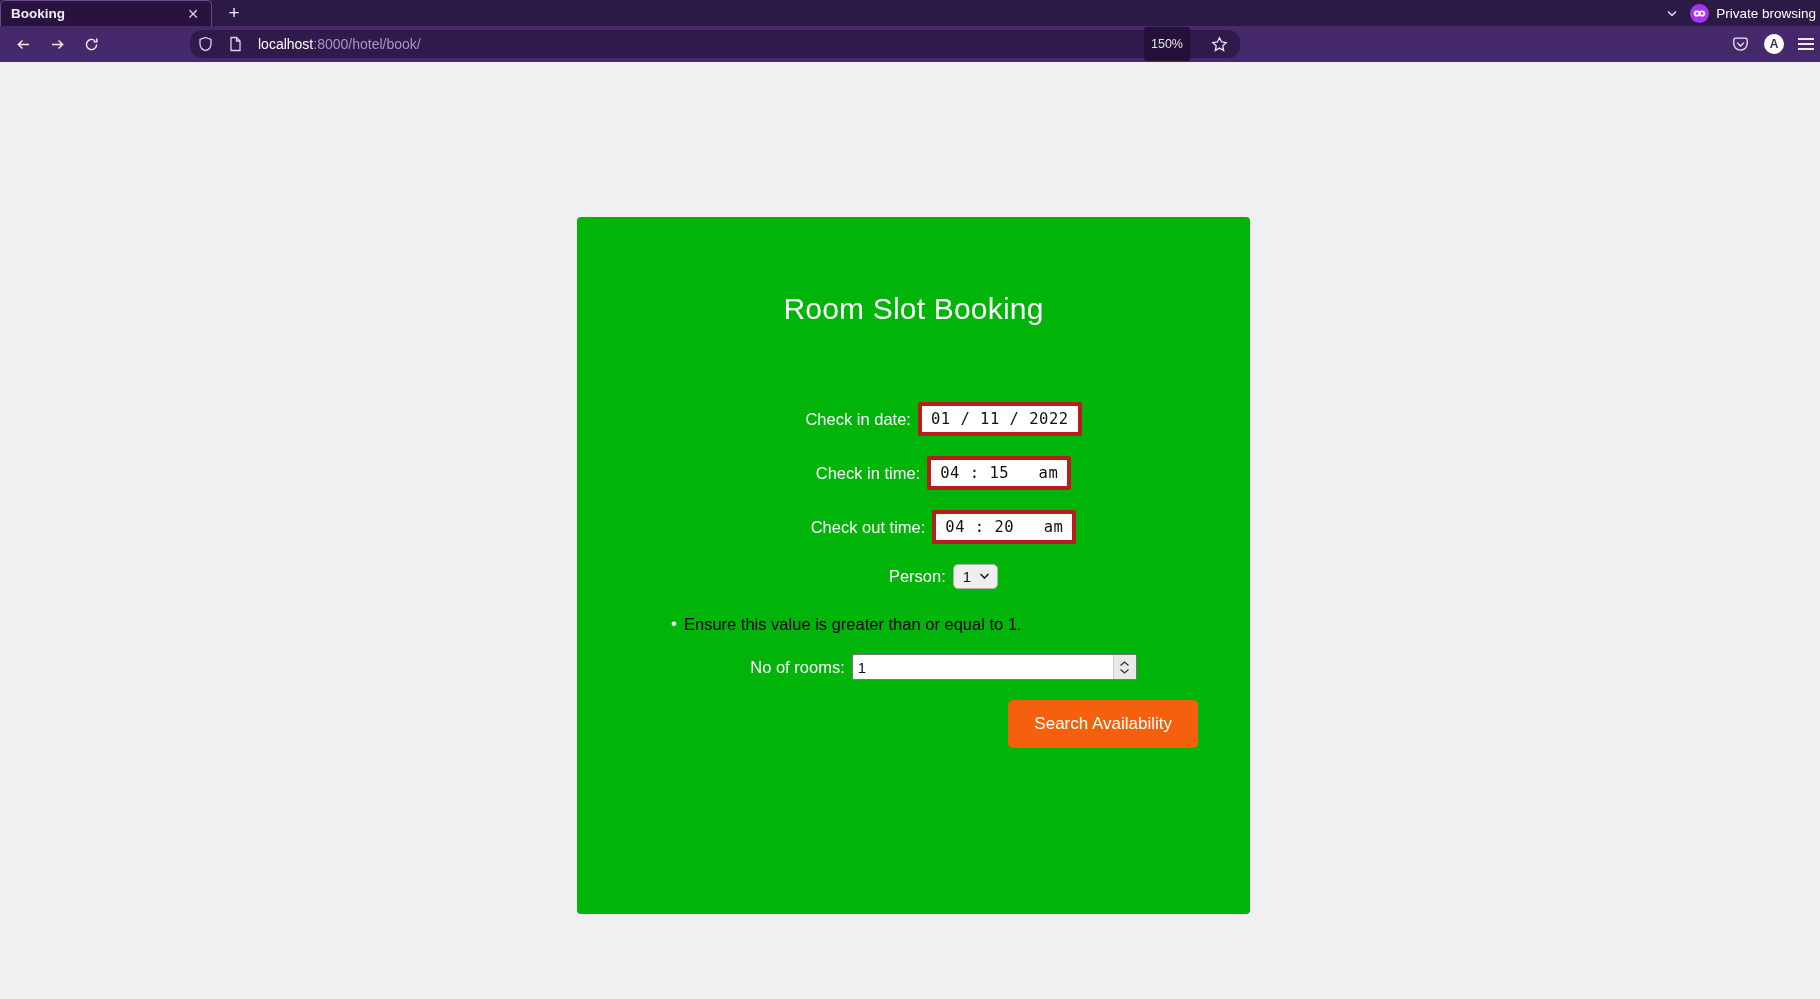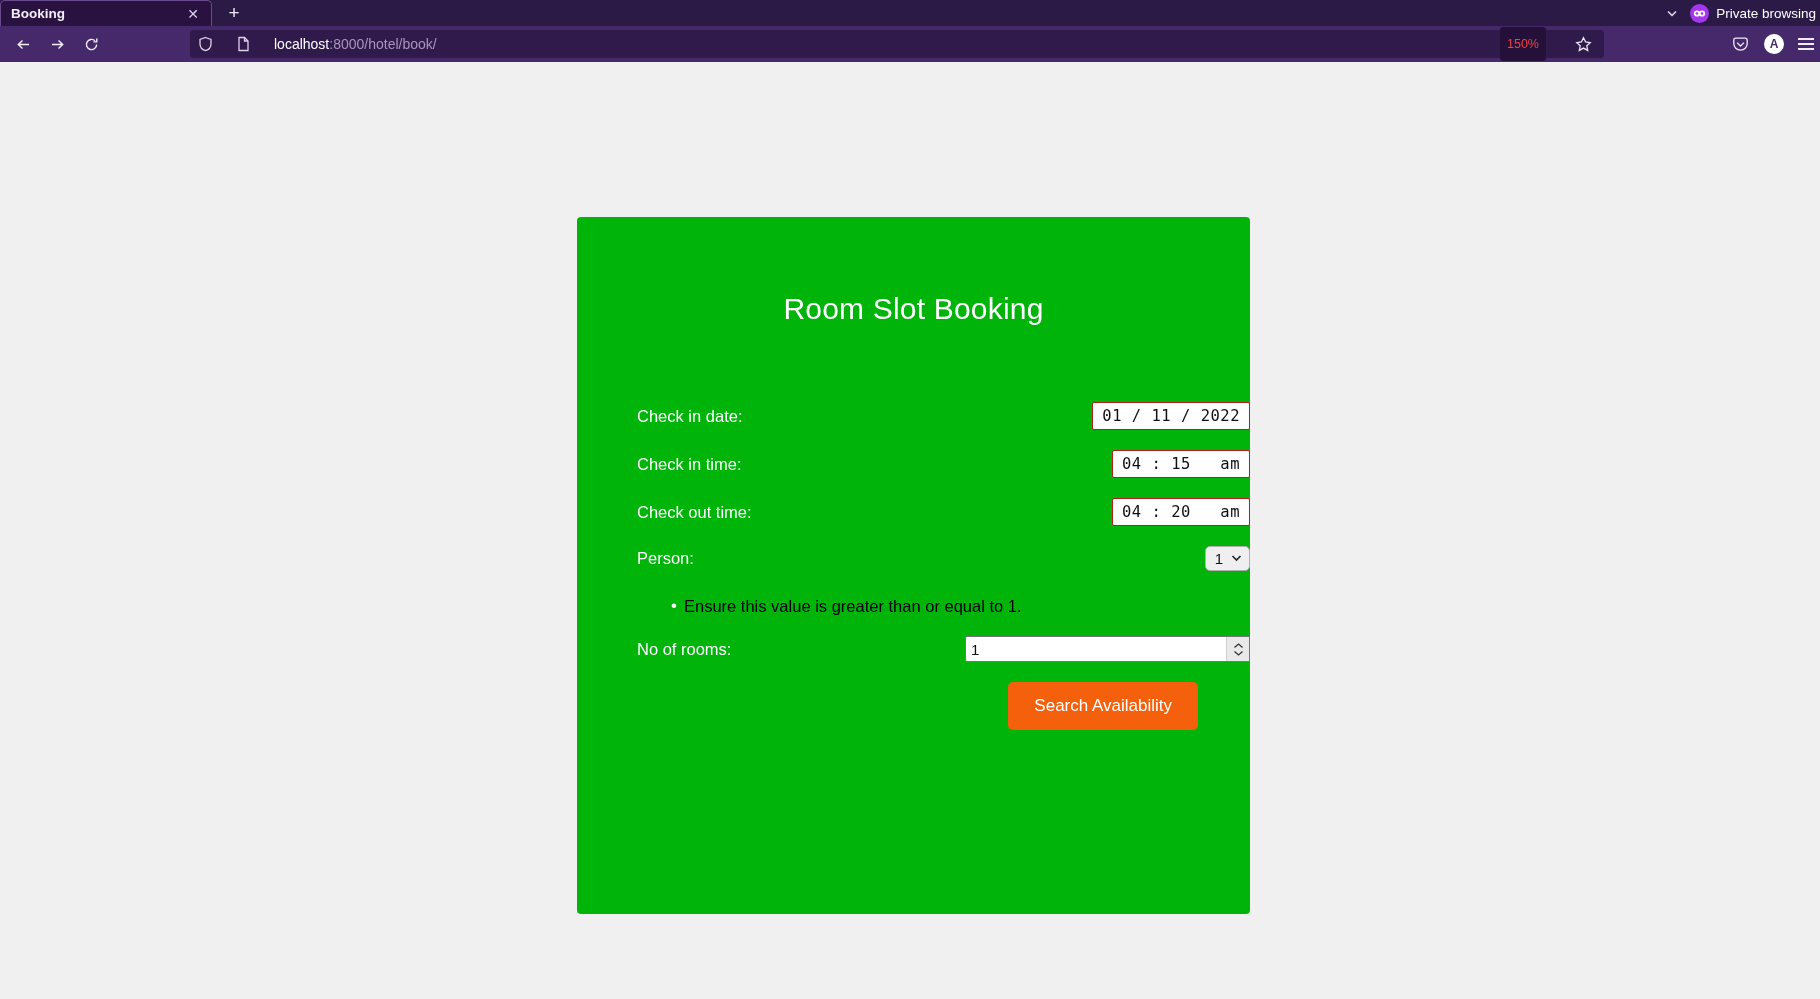--- a/index.html
+++ b/index.html
@@ -69,37 +69,37 @@
     position: relative;
   }
   .nav-btn {
     width: 30px; height: 30px;
     display: flex; align-items: center; justify-content: center;
     color: #f4f0fa;
     margin-right: 4px;
   }
   .urlbar {
     position: absolute;
-    left: 190px; width: 1414px; height: 28px;
+    left: 190px; width: 1050px; height: 28px;
     background: #30194b;
-    border-radius: 4px;
+    border-radius: 12px;
     display: flex; align-items: center;
     padding: 0 8px;
-    gap: 24px;
+    gap: 16px;
   }
   .urlbar .u-icon { display: flex; align-items: center; color: #ddd2ec; }
   .urltext {
     flex: 1;
     font-size: 14px;
     color: #a796bd;
     white-space: nowrap;
   }
   .urltext b { color: #ffffff; font-weight: 400; }
   .zoom-badge {
-    background: #241038; color: #ef4444;
+    background: #241038; color: #e5e5e5;
     font-size: 12.5px;
     padding: 10px 7px;
     border-radius: 3px;
   }
   .star-btn { width: 26px; display: flex; align-items: center; justify-content: center; color: #ece6f6; }
   .right-icons {
     position: absolute; right: 6px; top: 0; height: 36px;
     display: flex; align-items: center; gap: 14px;
   }
   .acct-avatar {
@@ -138,34 +138,34 @@
   }
 
   .form {
     position: absolute;
     left: 0; top: 185px;
     width: 673px;
   }
   .form-row {
     display: flex;
     align-items: center;
-    justify-content: space-between;
+    justify-content: center;
     padding-left: 60px;
     margin-bottom: 20px;
   }
   .form-label {
     color: #ffffff;
     font-size: 16.5px;
     margin-right: 7px;
     white-space: nowrap;
   }
 
   .input-date, .input-time {
     background: #ffffff;
-    border: 1px solid #b91c1c;
+    border: 4px solid #b91c1c;
     border-radius: 2px;
     font-family: "DejaVu Sans Mono", monospace;
     font-size: 15.5px;
     color: #101010;
     padding: 4px 9px;
     letter-spacing: .5px;
     white-space: pre;
   }
   .input-time { letter-spacing: .5px; }
 

